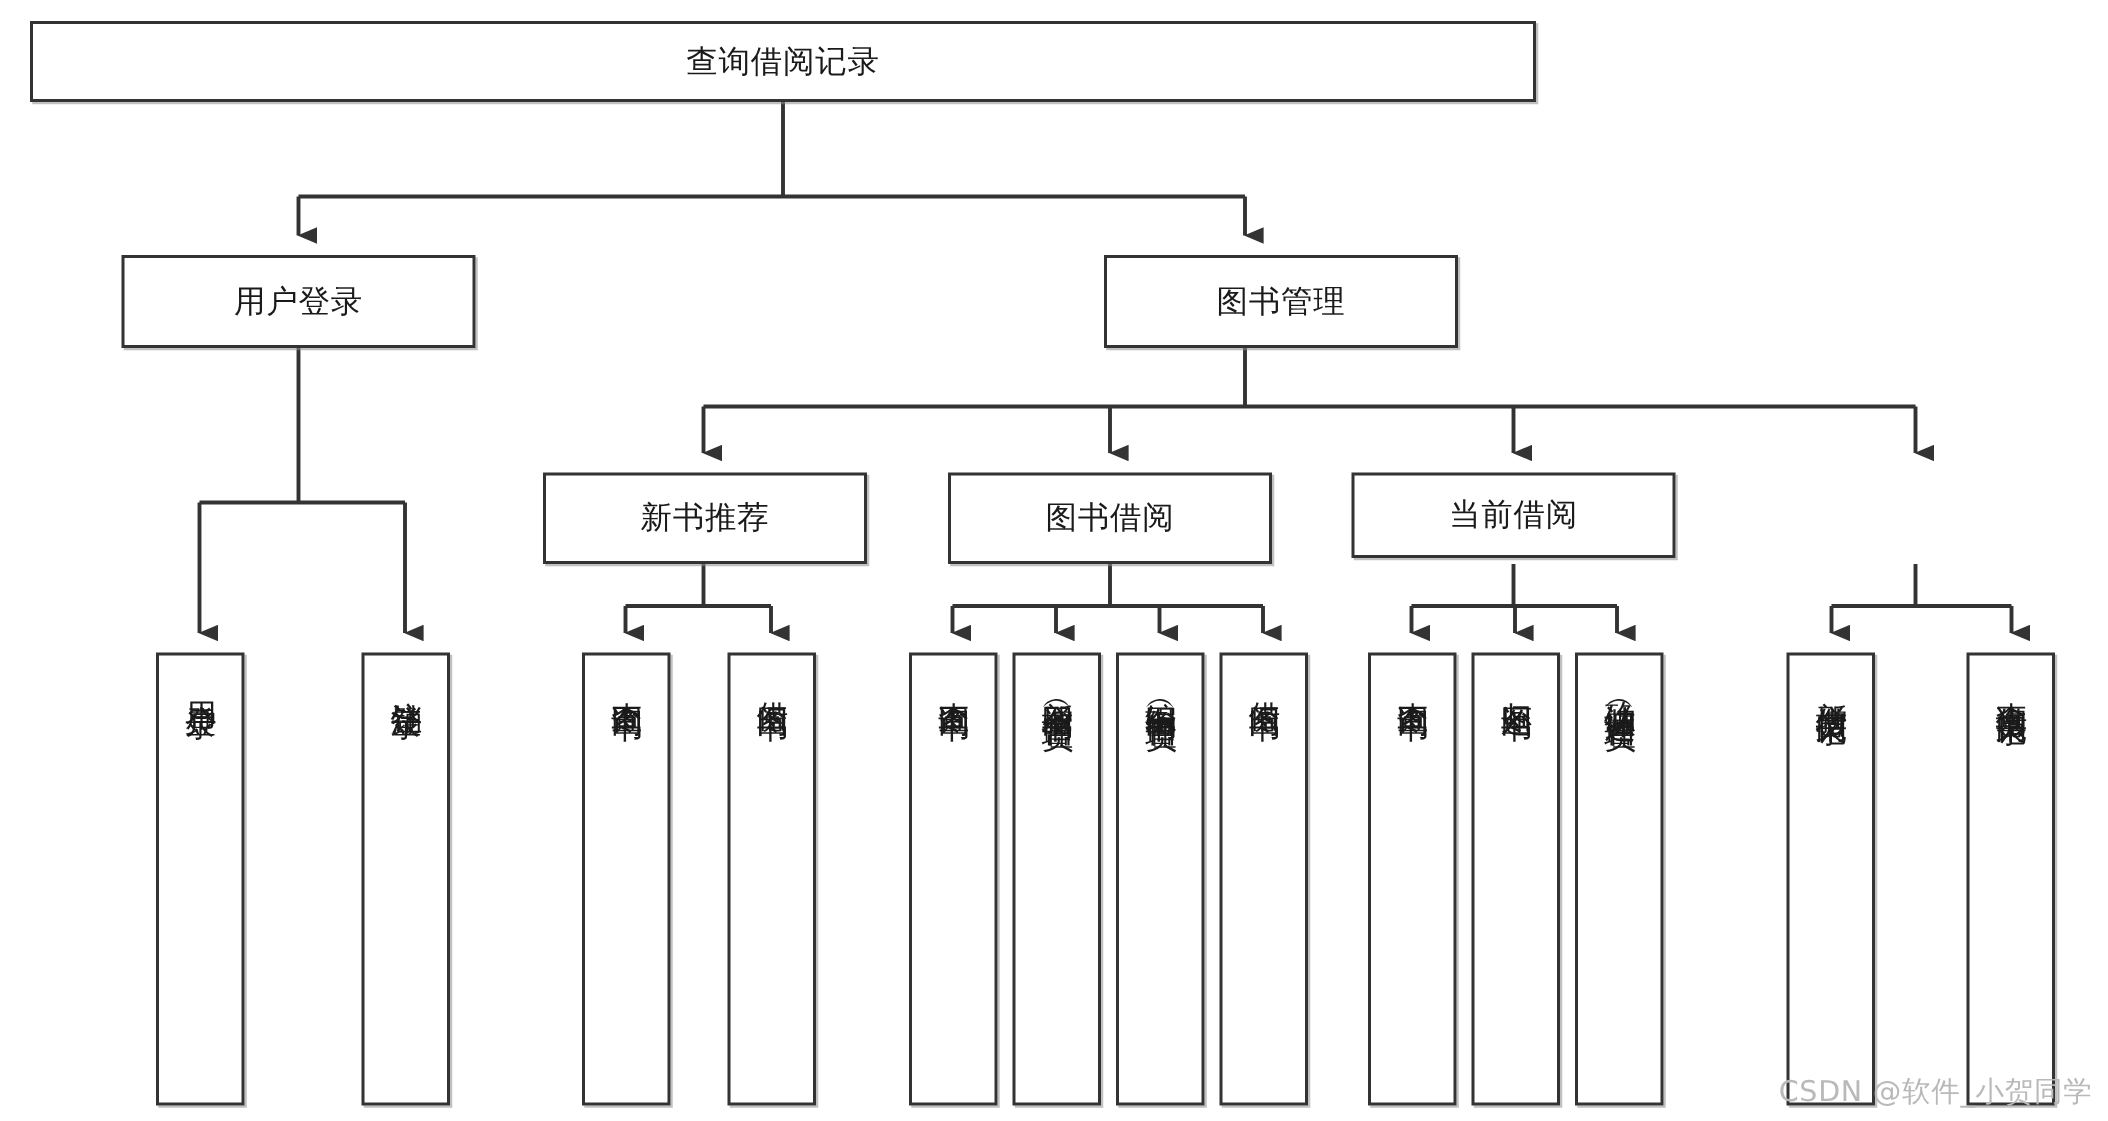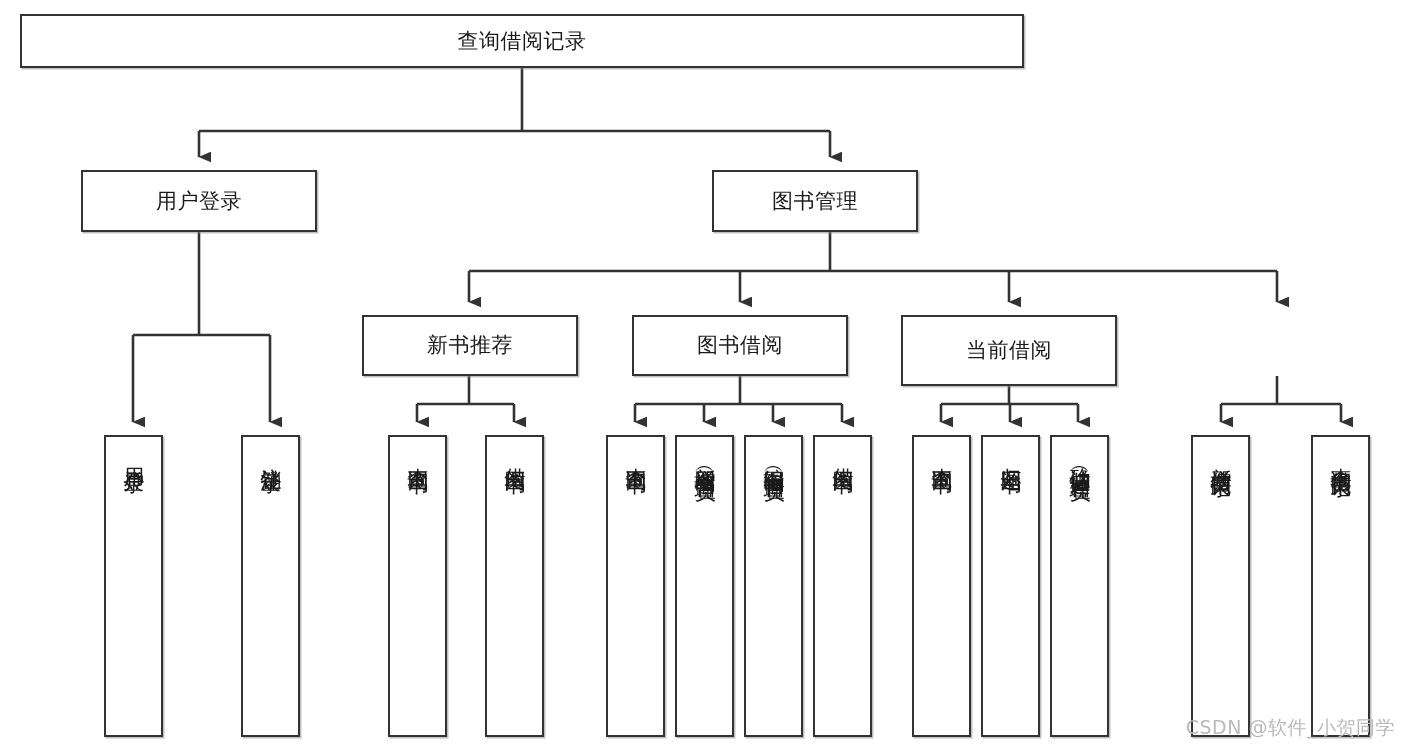--- a/index.html
+++ b/index.html
@@ -124,33 +124,33 @@
   </svg>
 
   <div class="node horizontal" style="left:20px; top:14px; width:1004px; height:54px;">
     <span class="label">查询借阅记录</span>
   </div>
 
   <div class="node horizontal" style="left:81px; top:170px; width:236px; height:62px;">
     <span class="label">用户登录</span>
   </div>
 
-  <div class="node horizontal" style="left:712px; top:170px; width:206px; height:62px;justify-content:center;">
+  <div class="node horizontal" style="left:736px; top:170px; width:236px; height:62px;justify-content:center;">
     <span class="label">图书管理</span>
   </div>
 
   <div class="node horizontal" style="left:632px; top:315px; width:216px; height:61px;">
     <span class="label">图书借阅</span>
   </div>
 
   <div class="node horizontal" style="left:362px; top:315px; width:216px; height:61px;">
     <span class="label">新书推荐</span>
   </div>
 
-  <div class="node horizontal" style="left:901px; top:315px; width:216px; height:71px;">
+  <div class="node horizontal" style="left:901px; top:315px; width:216px; height:57px;">
     <span class="label">当前借阅</span>
   </div>
 
 
   <div class="node vertical" style="left:104px; top:435px; width:59px; height:302px;">
     <span class="label">用户登录</span>
   </div>
 
   <div class="node vertical" style="left:241px; top:435px; width:59px; height:302px;">
     <span class="label">注销登录</span>

